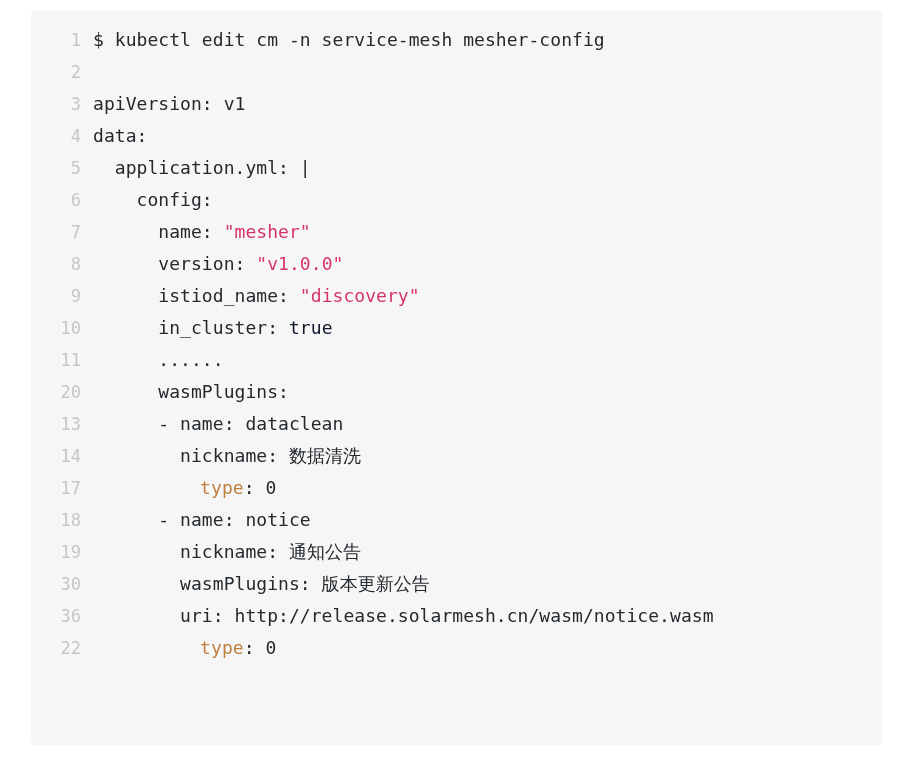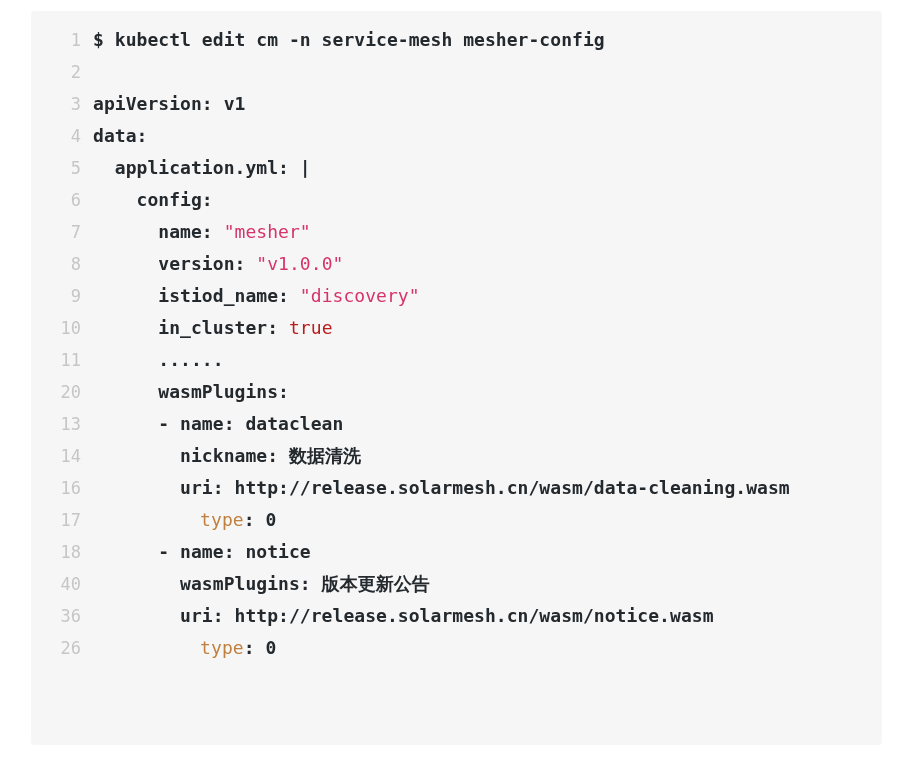--- a/index.html
+++ b/index.html
@@ -56,43 +56,43 @@
   .line-code {
     flex: 1 1 auto;
     color: #24292e;
     font-family: "DejaVu Sans Mono", "Liberation Mono", monospace;
     font-size: 18px;
     white-space: pre;
     letter-spacing: 0.05px;
   }
 
   .tok-str   { color: #d6336c; }
-  .tok-bool  { color: #b91c1c; }
+  .tok-bool  { color: #0f172a; }
   .tok-key-w { color: #c08040; margin-left: 20px; }
-  .tok-plain { color: #24292e; font-weight: bold; }
+  .tok-plain { color: #24292e; }
 </style>
 </head>
 <body>
 
 <div id="code-block">
   <div id="code-lines">
       <div class="code-line"><span class="line-no">1</span><span class="line-code"><span class="tok-plain">$ kubectl edit cm -n service-mesh mesher-config</span></span></div>
       <div class="code-line"><span class="line-no">2</span><span class="line-code"><span class="tok-plain"></span></span></div>
       <div class="code-line"><span class="line-no">3</span><span class="line-code"><span class="tok-plain">apiVersion: v1</span></span></div>
       <div class="code-line"><span class="line-no">4</span><span class="line-code"><span class="tok-plain">data:</span></span></div>
       <div class="code-line"><span class="line-no">5</span><span class="line-code"><span class="tok-plain">  application.yml: |</span></span></div>
       <div class="code-line"><span class="line-no">6</span><span class="line-code"><span class="tok-plain">    config:</span></span></div>
       <div class="code-line"><span class="line-no">7</span><span class="line-code"><span class="tok-plain">      name: </span><span class="tok-str">"mesher"</span></span></div>
       <div class="code-line"><span class="line-no">8</span><span class="line-code"><span class="tok-plain">      version: </span><span class="tok-str">"v1.0.0"</span></span></div>
       <div class="code-line"><span class="line-no">9</span><span class="line-code"><span class="tok-plain">      istiod_name: </span><span class="tok-str">"discovery"</span></span></div>
       <div class="code-line"><span class="line-no">10</span><span class="line-code"><span class="tok-plain">      in_cluster: </span><span class="tok-bool">true</span></span></div>
       <div class="code-line"><span class="line-no">11</span><span class="line-code"><span class="tok-plain">      ......</span></span></div>
       <div class="code-line"><span class="line-no">20</span><span class="line-code"><span class="tok-plain">      wasmPlugins:</span></span></div>
       <div class="code-line"><span class="line-no">13</span><span class="line-code"><span class="tok-plain">      - name: dataclean</span></span></div>
       <div class="code-line"><span class="line-no">14</span><span class="line-code"><span class="tok-plain">        nickname: 数据清洗</span></span></div>
-      <div class="code-line"><span class="line-no">16</span><span class="line-code"><span class="tok-plain">        uri: http://release.solarmesh.cn/wasm/data-cleaning.wasm</span></span></div>
       <div class="code-line"><span class="line-no">17</span><span class="line-code"><span class="tok-plain">        </span><span class="tok-key-w">type</span><span class="tok-plain">: 0</span></span></div>
       <div class="code-line"><span class="line-no">18</span><span class="line-code"><span class="tok-plain">      - name: notice</span></span></div>
-      <div class="code-line"><span class="line-no">40</span><span class="line-code"><span class="tok-plain">        wasmPlugins: 版本更新公告</span></span></div>
+      <div class="code-line"><span class="line-no">19</span><span class="line-code"><span class="tok-plain">        nickname: 通知公告</span></span></div>
+      <div class="code-line"><span class="line-no">30</span><span class="line-code"><span class="tok-plain">        wasmPlugins: 版本更新公告</span></span></div>
       <div class="code-line"><span class="line-no">36</span><span class="line-code"><span class="tok-plain">        uri: http://release.solarmesh.cn/wasm/notice.wasm</span></span></div>
-      <div class="code-line"><span class="line-no">26</span><span class="line-code"><span class="tok-plain">        </span><span class="tok-key-w">type</span><span class="tok-plain">: 0</span></span></div>
+      <div class="code-line"><span class="line-no">22</span><span class="line-code"><span class="tok-plain">        </span><span class="tok-key-w">type</span><span class="tok-plain">: 0</span></span></div>
     </div>
 </div>
 
 </body></html>

